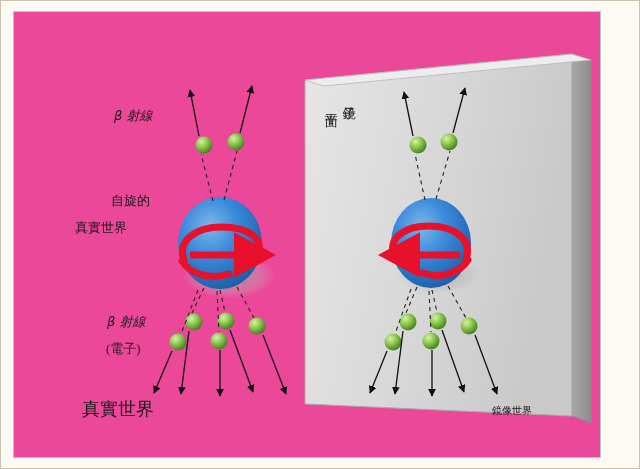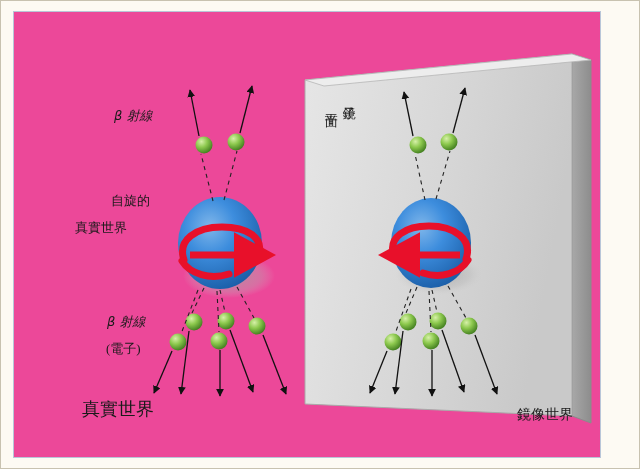--- a/index.html
+++ b/index.html
@@ -210,16 +210,16 @@
     <div class="label" style="left:61px; top:207px;">真實世界</div>
 
     <div class="label it" style="left:93px; top:301px;">β 射線</div>
     <div class="label" style="left:92px; top:328px;font-family:Liberation Serif, serif;">(電子)</div>
 
     <div class="label" style="left:68px; top:384px; font-size:18px;">真實世界</div>
 
     <div class="label vertical" style="left:307px; top:92px; font-size:13px;">平面</div>
     <div class="label vertical" style="left:325px; top:84px; font-size:13px;">鏡子</div>
 
-    <div class="label" style="left:503px; top:392px; font-size:14px;">鏡像世界</div>
+    <div class="label" style="left:478px; top:392px; font-size:10px;">鏡像世界</div>
 
   </div>
 </div>
 
 </body></html>

